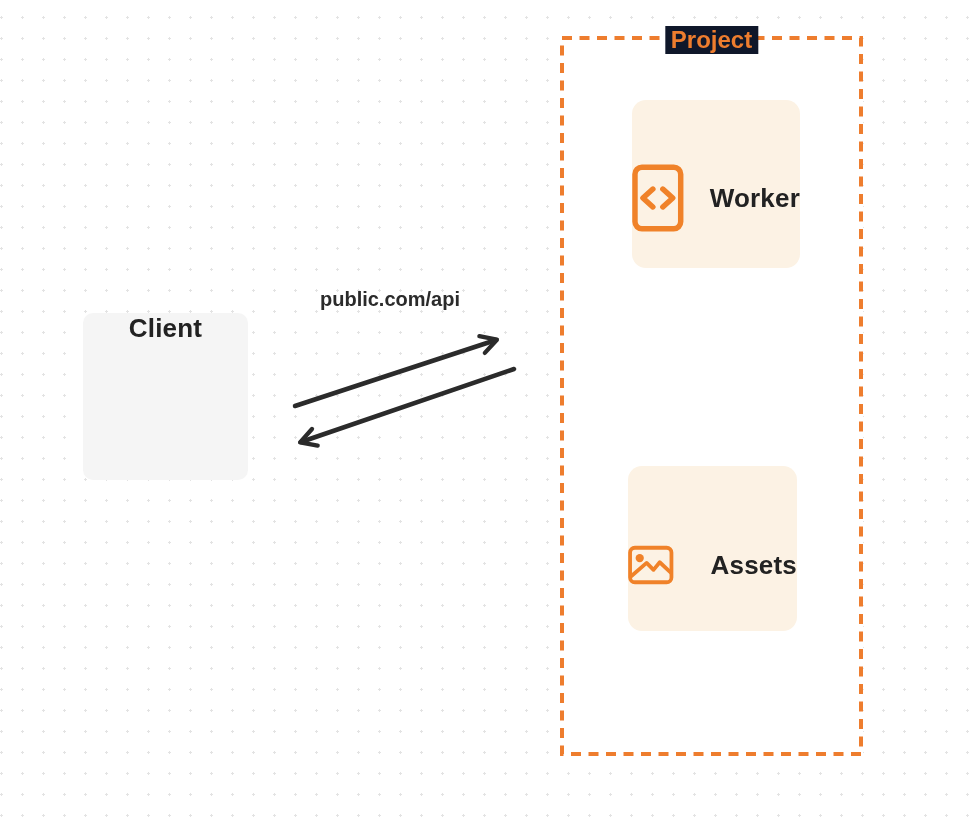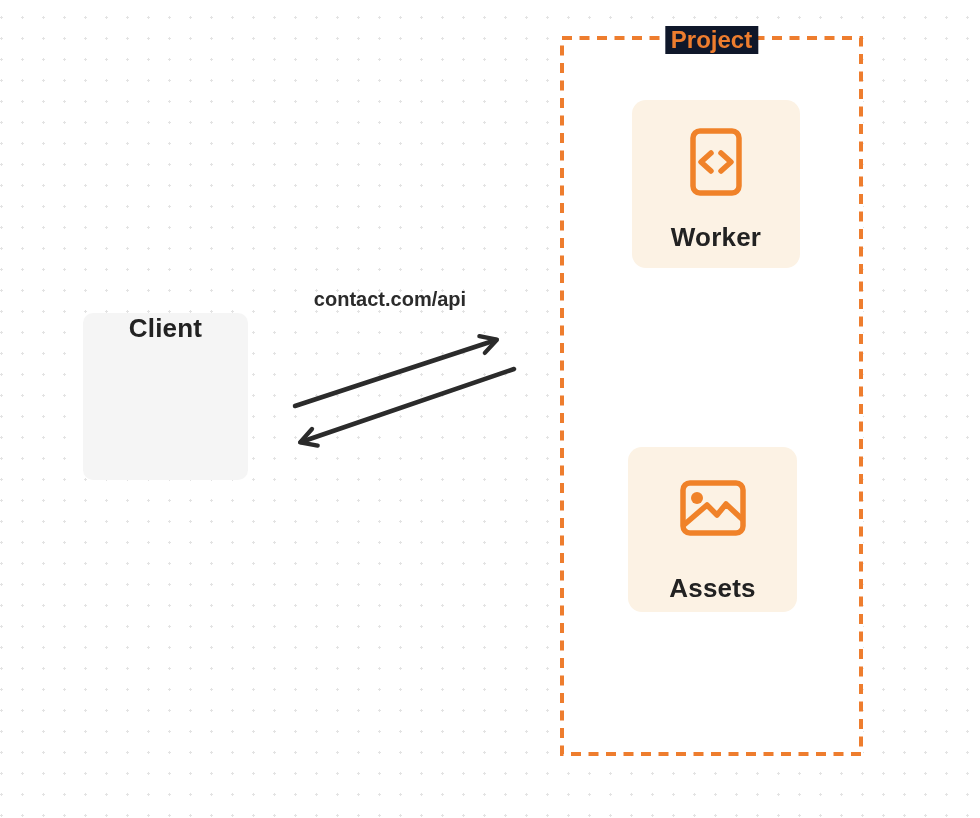--- a/index.html
+++ b/index.html
@@ -75,25 +75,25 @@
     white-space: nowrap;
   }
 
   
   .card {
     position: absolute;
     box-sizing: border-box;
     background: var(--card-cream, #fcf2e4);
     border-radius: 14px;
     display: flex;
-    flex-direction: column;
+    flex-direction: row;
     align-items: center;
   }
   .card.worker { left: 72px; top: 64px;  width: 168px; height: 168px; padding-top: 28px; gap: 26px; }
-  .card.assets { left: 68px; top: 411px; width: 169px; height: 165px; padding-top: 33px; gap: 37px; }
+  .card.assets { left: 68px; top: 430px; width: 169px; height: 165px; padding-top: 33px; gap: 37px; }
 
   
   .file-tree {
     position: absolute;
     left: 45px; top: 582px;
     margin: 0;
     font-family: "DejaVu Sans Mono", monospace;
     font-size: 16px;
     line-height: 21px;
     font-weight: 600;
@@ -109,21 +109,21 @@
   <svg class="arrows" width="980" height="818" viewBox="0 0 980 818">
     <defs>
       <marker id="ah" viewBox="0 0 12 12" refX="9.5" refY="6" markerWidth="5.2" markerHeight="5.2" orient="auto">
         <path d="M2 1.5 L10 6 L2 10.5" fill="none" stroke="var(--arrow-dark, #2B2B2B)" stroke-width="2.2" stroke-linecap="round" stroke-linejoin="round"></path>
       </marker>
     </defs>
     <line x1="295" y1="406" x2="496" y2="340" stroke="var(--arrow-dark, #2B2B2B)" stroke-width="4.5" stroke-linecap="round" marker-end="url(#ah)"></line>
     <line x1="514" y1="369" x2="301" y2="442" stroke="var(--arrow-dark, #2B2B2B)" stroke-width="4.5" stroke-linecap="round" marker-end="url(#ah)"></line>
   </svg>
 
-  <div class="request-label">contact.com/api</div>
+  <div class="request-label">public.com/api</div>
 
   <div class="client-box">
     <span class="node-label">Client</span>
   </div>
 
   <div class="project-box">
 
     <svg class="dash-border" viewBox="0 0 303 720">
       <rect x="2" y="2" width="299" height="716" fill="none" stroke="var(--accent-orange, #EE7D2E)" stroke-width="4" stroke-dasharray="10 7.5"></rect>
     </svg>

